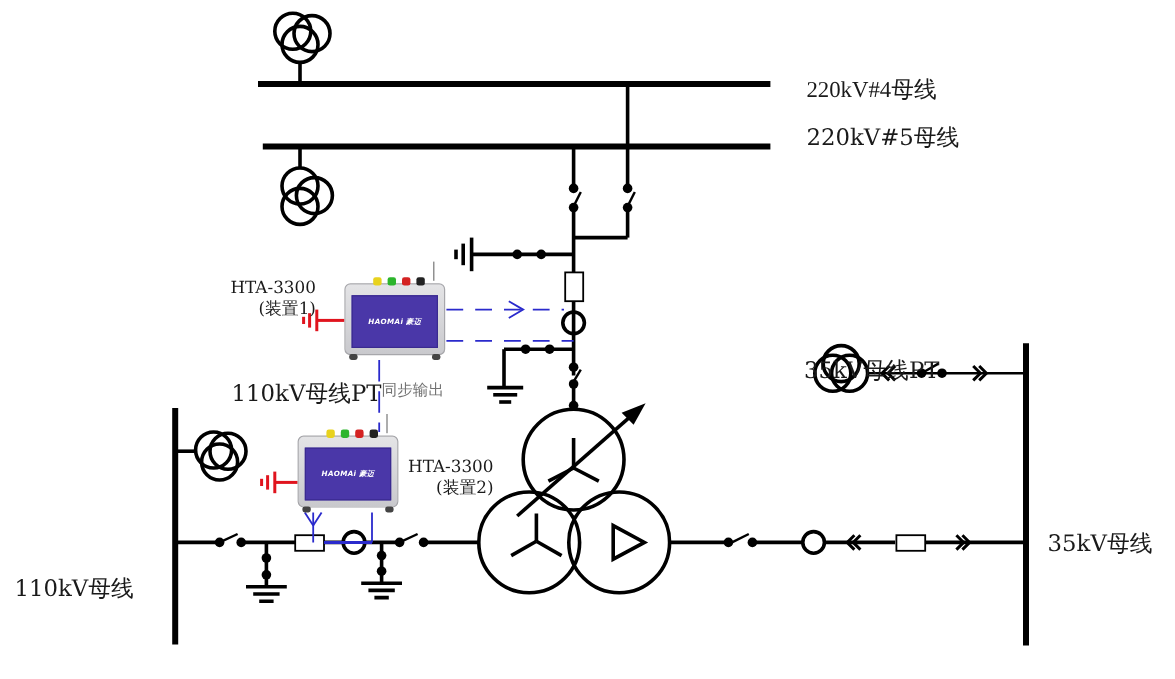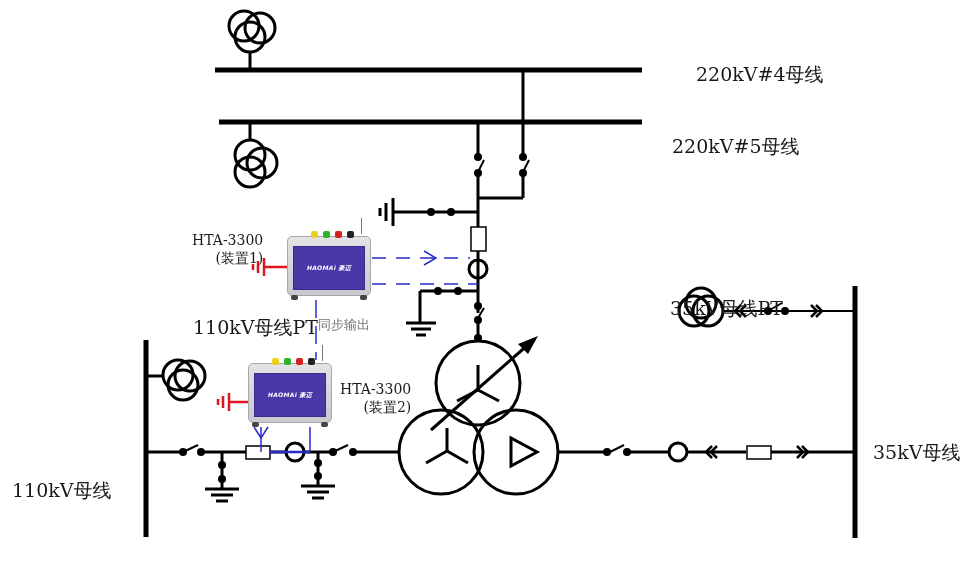--- a/index.html
+++ b/index.html
@@ -228,22 +228,22 @@
   <div class="knob" style="left:36px; background:#2cb52c;"></div>
   <div class="knob" style="left:48px; background:#d42222;"></div>
   <div class="knob" style="left:60px; background:#222;"></div>
   <div class="panel">
     <div class="brand">HAOMAi 豪迈</div>
   </div>
   <div class="wheel" style="left:4px;"></div>
   <div class="wheel" style="right:4px;"></div>
 </div>
 
-<div class="lbl big" style="left:696px; top:62px;">220kV#4母线</div>
-<div class="lbl big" style="left:672px; top:102px;margin-top:32px;">220kV#5母线</div>
+<div class="lbl big" style="left:672px; top:62px;font-family:Liberation Serif, serif;">220kV#4母线</div>
+<div class="lbl big" style="left:672px; top:102px;">220kV#5母线</div>
 <div class="lbl big" style="left:670px; top:251px;margin-top:45px;">35kV母线PT</div>
 <div class="lbl big" style="left:157px; top:315px;margin-left:36px;">110kV母线PT</div>
 <div class="lbl big" style="left:12px; top:434px;margin-top:44px;">110kV母线</div>
 <div class="lbl big" style="left:873px; top:440px;">35kV母线</div>
 
 <div class="lbl small" style="left:192px; top:231px;">
   <div>HTA-3300</div>
   <div>(装置1)</div>
 </div>
 <div class="lbl small" style="left:340px; top:380px;">

